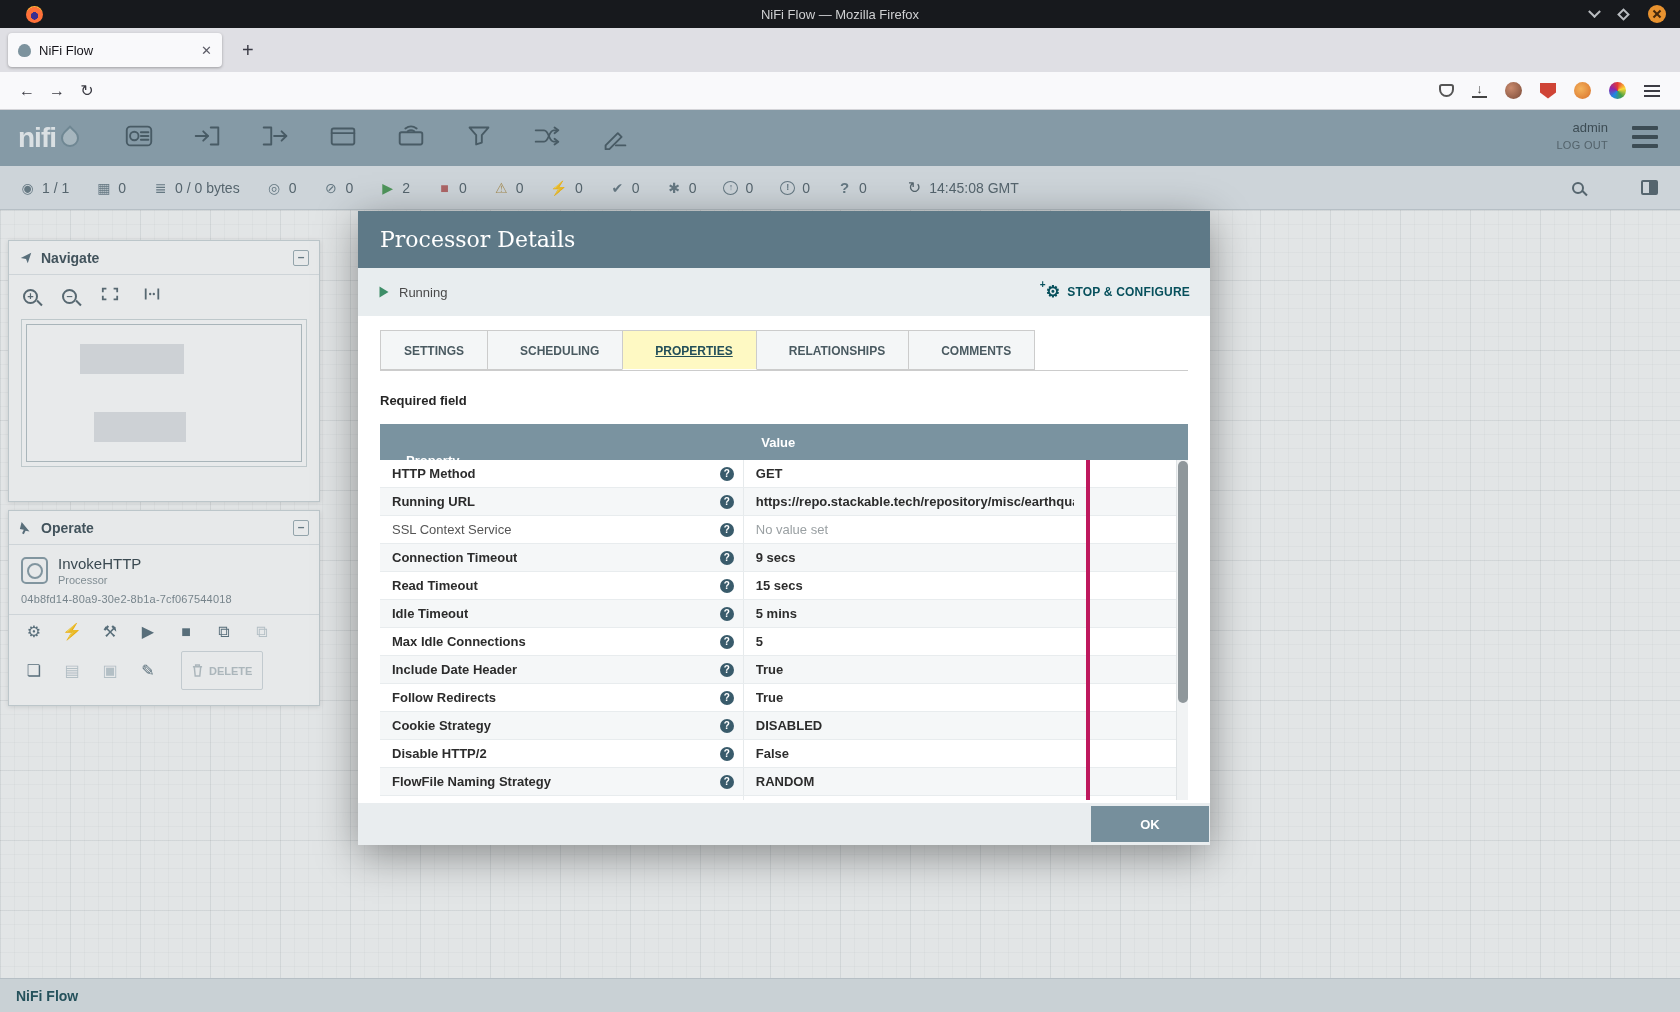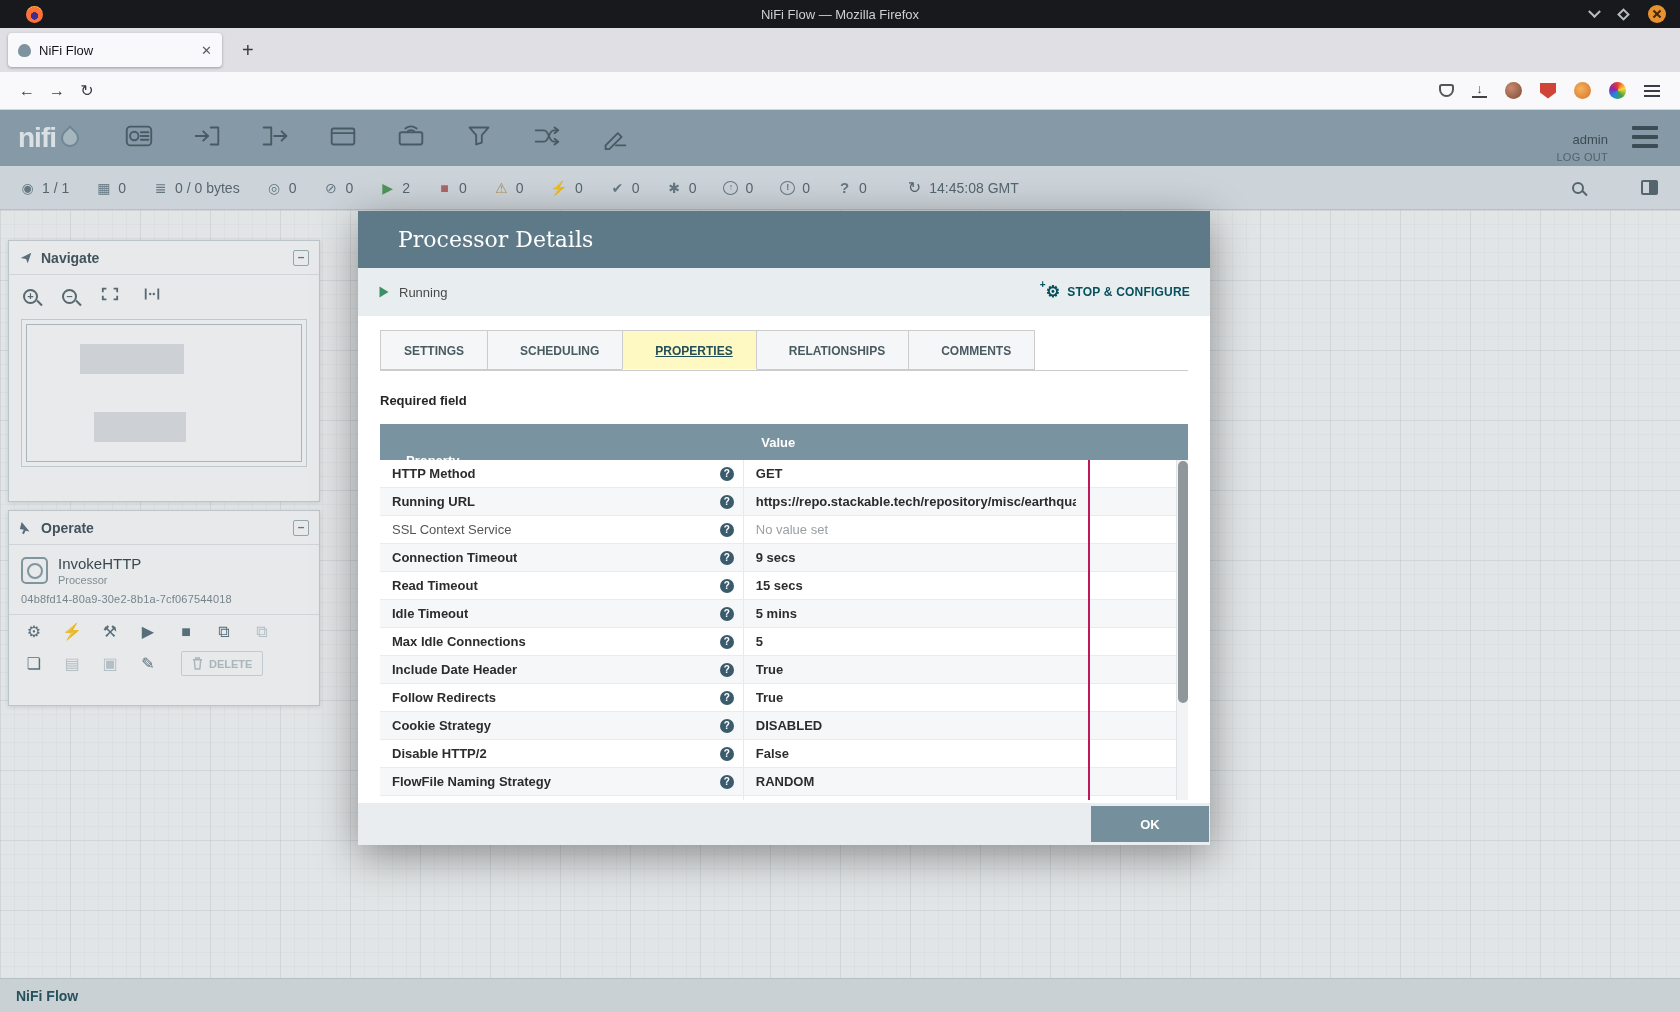--- a/index.html
+++ b/index.html
@@ -45,21 +45,21 @@
   .hamburger{display:flex;flex-direction:column;gap:3px;}
   .hamburger i{width:16px;height:2px;background:#3c3c44;}
 
   
   .page{position:relative;height:902px;}
   .nifi-header{height:56px;background:#8fa5b1;display:flex;align-items:center;position:relative;}
   .logo{margin-left:18px;font-size:28px;font-weight:bold;color:#eef3f5;letter-spacing:-1px;display:flex;align-items:center;}
   .drop{width:18px;height:18px;margin-left:5px;background:#b4c4cc;border:2px solid #76909c;border-radius:0 50% 50% 50%;transform:rotate(45deg);}
   .comp-toolbar{display:flex;gap:36px;margin-left:44px;align-items:center;}
   .comp-toolbar svg{width:32px;height:32px;stroke:#4b5f69;stroke-width:2;fill:none;stroke-linecap:round;stroke-linejoin:round;}
-  .header-right{position:absolute;right:72px;top:22px;text-align:right;color:#3e4e56;}
+  .header-right{position:absolute;right:72px;top:10px;text-align:right;color:#3e4e56;}
   .admin{font-size:13px;} .logout{font-size:11px;color:#57676f;margin-top:4px;letter-spacing:.3px;}
   .nifi-burger{position:absolute;right:22px;top:16px;display:flex;flex-direction:column;gap:5px;}
   .nifi-burger i{width:26px;height:4px;background:#3e4e56;border-radius:1px;}
 
   .nifi-status{height:44px;background:#dfe6ea;border-bottom:1px solid #c6cfd4;display:flex;align-items:center;padding-left:20px;gap:27px;}
   .status-item{display:flex;align-items:center;gap:7px;font-size:14px;color:#5a6a73;}
   .s-icon{font-size:14px;color:#6b7f8a;min-width:15px;text-align:center;line-height:1;}
   .s-icon.green{color:#53a05e;} .s-icon.red{color:#bb6a6a;} .s-icon.yellow{color:#b3985a;}
   .s-icon.circ{display:inline-flex;width:14px;height:14px;border:1.6px solid #6b7f8a;border-radius:50%;align-items:center;justify-content:center;font-size:9px;font-weight:bold;}
   .s-icon.plain{font-weight:bold;font-size:15px;}
@@ -95,30 +95,30 @@
 
   .op-comp{display:flex;gap:10px;padding:10px 12px 2px;align-items:center;}
   .op-comp-icon{width:27px;height:27px;border:2px solid #8ba0aa;border-radius:5px;display:flex;align-items:center;justify-content:center;}
   .op-comp-icon::after{content:"";width:12px;height:12px;border:2px solid #8ba0aa;border-radius:50%;}
   .op-name{font-size:15px;color:#3b4b53;}
   .op-type{font-size:11px;color:#8a979d;margin-top:2px;}
   .op-id{font-size:11px;color:#7f8d94;padding:5px 12px 9px;border-bottom:1px solid #e0e6e9;letter-spacing:.2px;}
   .op-row{display:flex;gap:16px;padding:9px 14px 2px;align-items:center;}
   .op-btn{font-size:16px;color:#5d7480;width:22px;text-align:center;line-height:1;}
   .op-btn.off{color:#c2ced4;}
-  .delete-btn{display:flex;align-items:center;gap:6px;margin-left:6px;padding:5px 10px;border:1px solid #d3dbdf;border-radius:2px;color:#b9c4c9;font-size:11px;font-weight:bold;}
+  .delete-btn{display:flex;align-items:center;gap:6px;margin-left:6px;padding:12px 10px;border:1px solid #d3dbdf;border-radius:2px;color:#b9c4c9;font-size:11px;font-weight:bold;}
   .delete-btn svg{width:11px;height:13px;stroke:#b9c4c9;stroke-width:1.6;fill:none;}
 
   .nifi-footer{height:34px;background:#dbe2e6;border-top:1px solid #c6cfd4;display:flex;align-items:center;padding-left:16px;font-size:14px;font-weight:bold;color:#24555f;}
 
   .dim{position:absolute;inset:0;background:rgba(45,58,66,.10);z-index:5;}
 
   
   .dialog{position:absolute;left:358px;top:101px;width:852px;height:634px;background:#fff;z-index:10;box-shadow:0 10px 40px rgba(0,0,0,.4);display:flex;flex-direction:column;}
-  .dlg-head{height:57px;background:#5e7987;color:#fff;display:flex;align-items:center;padding-left:40px;font-family:"DejaVu Serif",serif;font-size:22px;}
+  .dlg-head{height:57px;background:#5e7987;color:#fff;display:flex;align-items:center;padding-left:22px;font-family:"DejaVu Serif",serif;font-size:22px;}
   .dlg-state{height:48px;background:#e8edef;display:flex;align-items:center;padding:0 20px;}
   .state-left{display:flex;align-items:center;gap:9px;font-size:13px;color:#4a4a4a;}
   .stop-config{margin-left:auto;display:flex;align-items:center;gap:7px;color:#07505c;font-size:12px;font-weight:bold;letter-spacing:.2px;}
   .gearplus{position:relative;font-size:16px;line-height:1;}
   .gearplus::before{content:"+";position:absolute;left:-6px;top:-4px;font-size:10px;font-weight:bold;}
   .dlg-body{flex:1;padding:14px 22px 0;display:flex;flex-direction:column;}
   .tabs{display:flex;border-bottom:1px solid #ccc;}
   .tab{padding:0 23px;height:40px;line-height:40px;font-size:12px;font-weight:bold;color:#4a5a61;background:#f4f6f7;border:1px solid #ccc;}
   .tab + .tab{margin-left:-1px;padding-left:32px;}
   .tab.active{background:#fef9c3;color:#234f59;border-bottom:1px solid #fff;margin-bottom:-1px;position:relative;text-decoration:underline;}
@@ -128,21 +128,21 @@
   .ph-val{flex:1;padding-left:12px;}
   .rows-wrap{position:relative;height:340px;overflow:hidden;}
   .rows{width:calc(100% - 12px);}
   .prop-row{display:flex;height:28px;align-items:center;border-bottom:1px solid #e8ecee;font-size:13px;background:#fff;}
   .prop-row.alt{background:#f5f7f8;}
   .cell{height:100%;display:flex;align-items:center;}
   .cell.prop{width:45.7%;position:relative;padding:0 32px 0 12px;border-right:1px solid #e6eaec;}
   .pname{font-weight:bold;color:#2c2c2c;white-space:nowrap;overflow:hidden;}
   .prop-row.optional .pname{font-weight:normal;color:#555;}
   .help{position:absolute;right:9px;top:50%;transform:translateY(-50%);width:14px;height:14px;border-radius:50%;background:#395b6b;color:#fff;font-size:10px;font-weight:bold;display:flex;align-items:center;justify-content:center;}
-  .cell.val{width:43.5%;padding:16px 12px;border-right:2px solid #be185d;}
+  .cell.val{width:43.5%;padding:16px 12px;border-right:4px solid #be185d;}
   .pval{font-weight:bold;color:#2c2c2c;white-space:nowrap;overflow:hidden;}
   .prop-row.unset .pval{font-weight:normal;color:#9aa0a3;}
   .cell.gutter{flex:1;}
   .scrollbar{position:absolute;top:0;right:0;width:12px;height:100%;background:#f1f3f4;border-left:1px solid #dfe3e5;}
   .thumb{position:absolute;top:1px;left:1px;width:10px;height:242px;background:#8f979b;border-radius:5px;}
   .dlg-foot{height:42px;background:#e9edef;display:flex;align-items:center;padding:0 1px;}
   .ok-btn{margin-left:auto;width:118px;height:36px;background:#768f9c;color:#fff;font-size:13px;font-weight:bold;display:flex;align-items:center;justify-content:center;}
 </style>
 </head>
 <body>

